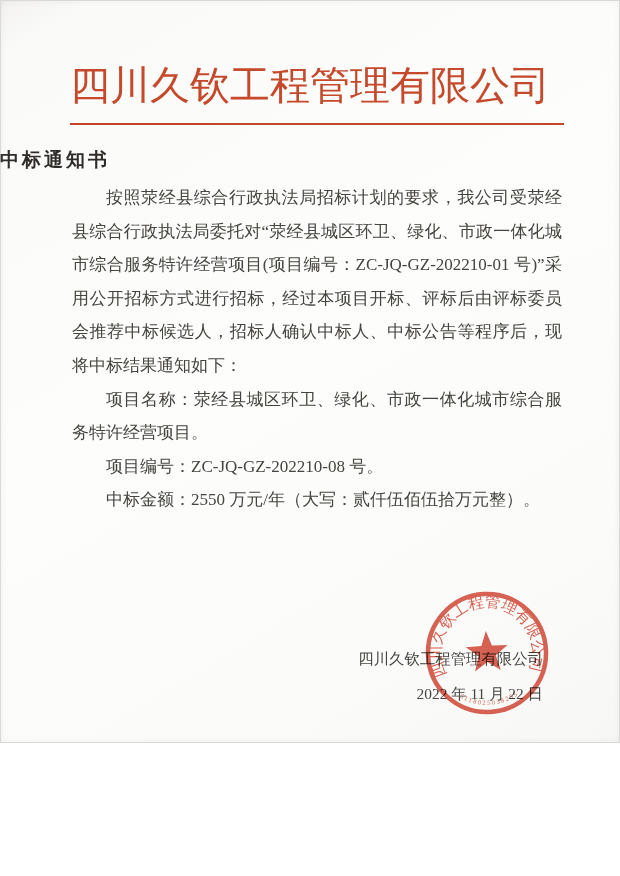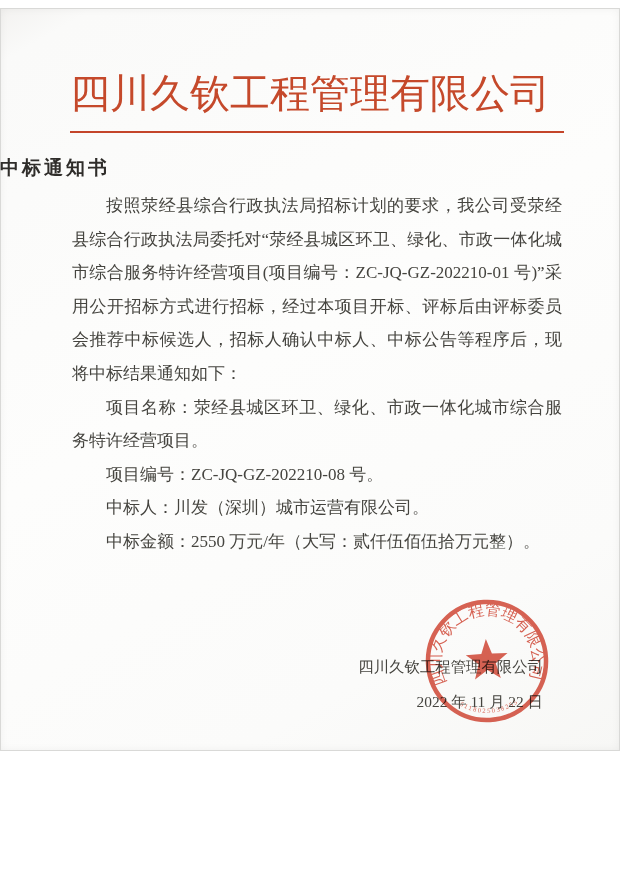--- a/index.html
+++ b/index.html
@@ -11,21 +11,20 @@
     font-family: "Liberation Serif", "DejaVu Serif", serif;
     overflow: hidden;
   }
   .page {
     position: relative;
     width: 620px;
     height: 743px;
     background: linear-gradient(150deg, #f3f2f0 0%, #fafaf9 5%, #fdfdfc 45%, #fbfbfa 80%, #f7f7f5 100%);
     box-shadow: inset 0 0 0 1px #d9d9d7, inset 0 0 10px rgba(0,0,0,0.06);
     color: #40403d;
-    margin-top: 8px;
   }
   .letterhead {
     position: absolute;
     top: 60px;
     left: 0;
     width: 620px;
     text-align: center;
     font-size: 40px;
     line-height: 52px;
     font-weight: 400;
@@ -102,21 +101,20 @@
   <div class="letterhead">四川久钦工程管理有限公司</div>
 
   <div class="letterhead-rule"></div>
 
   <h1 class="doc-title">中标通知书</h1>
 
   <div class="doc-body">
     <p>按照荥经县综合行政执法局招标计划的要求，我公司受荥经县综合行政执法局委托对“荥经县城区环卫、绿化、市政一体化城市综合服务特许经营项目(项目编号：ZC-JQ-GZ-202210-01 号)”采用公开招标方式进行招标，经过本项目开标、评标后由评标委员会推荐中标候选人，招标人确认中标人、中标公告等程序后，现将中标结果通知如下：</p>
     <p>项目名称：荥经县城区环卫、绿化、市政一体化城市综合服务特许经营项目。</p>
     <p>项目编号：ZC-JQ-GZ-202210-08 号。</p>
-    <p>中标人：川发（深圳）城市运营有限公司。</p>
     <p>中标金额：2550 万元/年（大写：贰仟伍佰伍拾万元整）。</p>
   </div>
 
   <div class="signature">
     <div>四川久钦工程管理有限公司</div>
     <div>2022 年 11 月 22 日</div>
   </div>
 
   <svg class="seal" viewBox="0 0 160 160">
     <defs>

